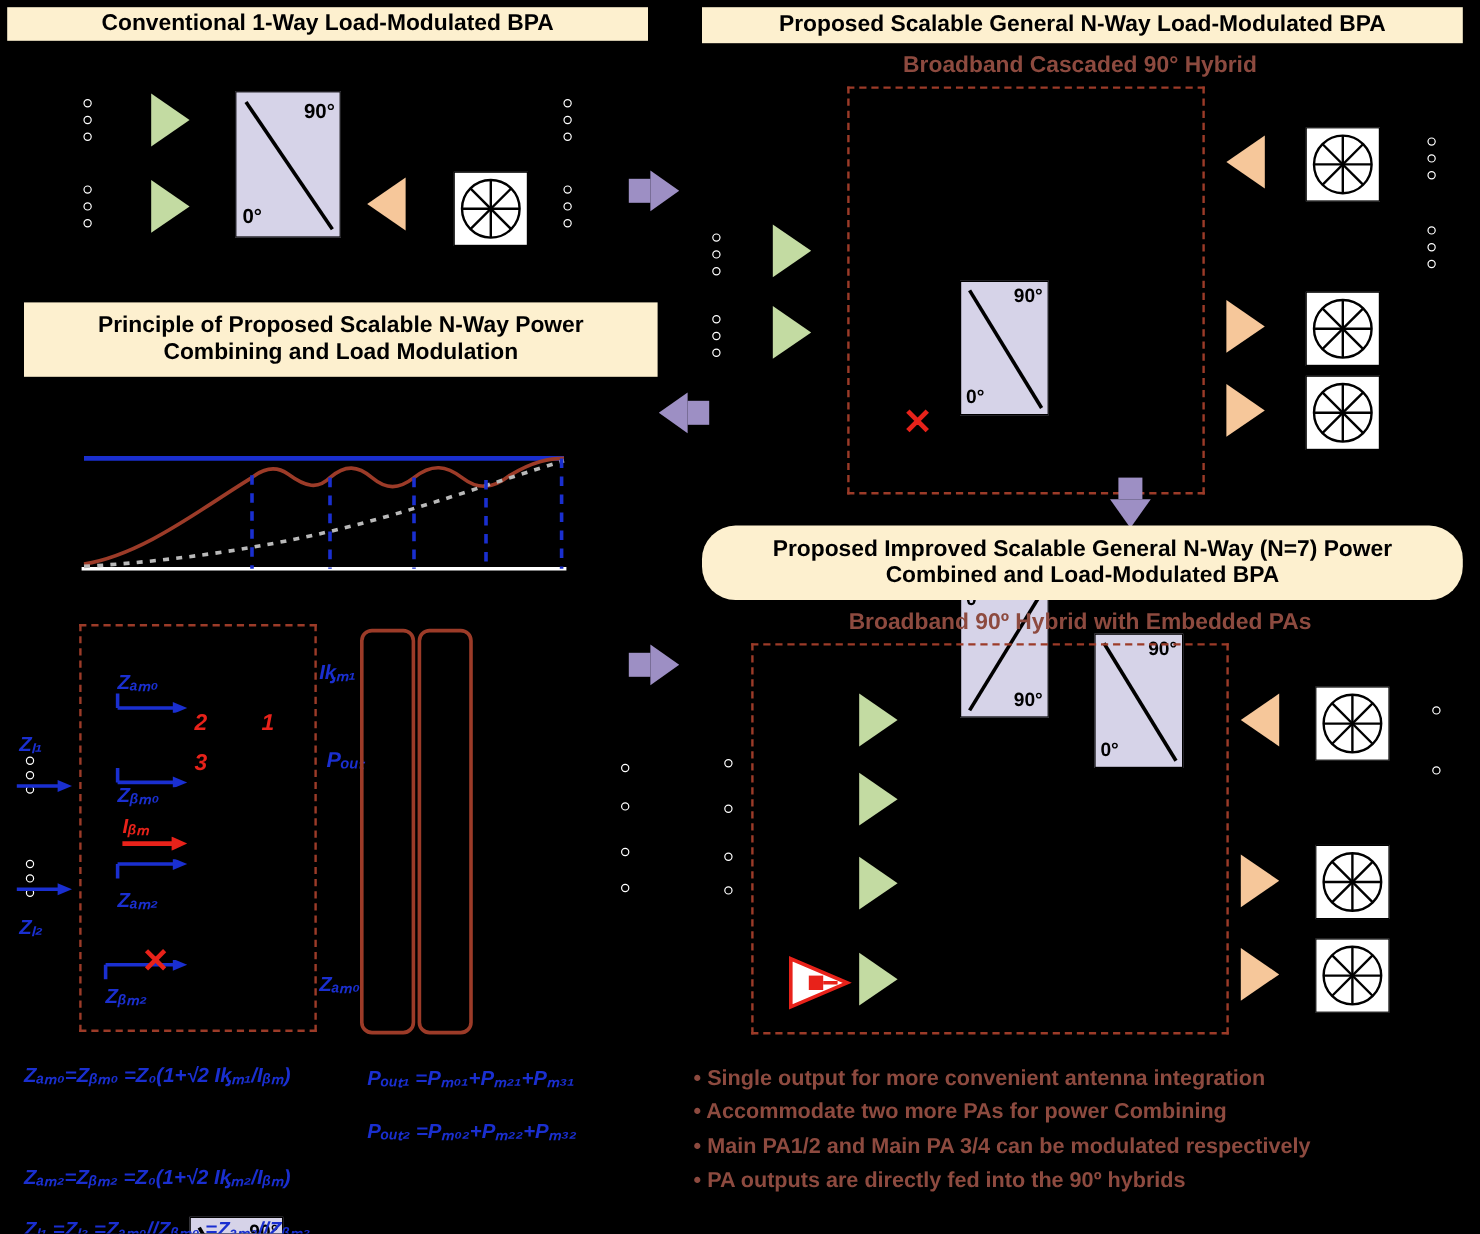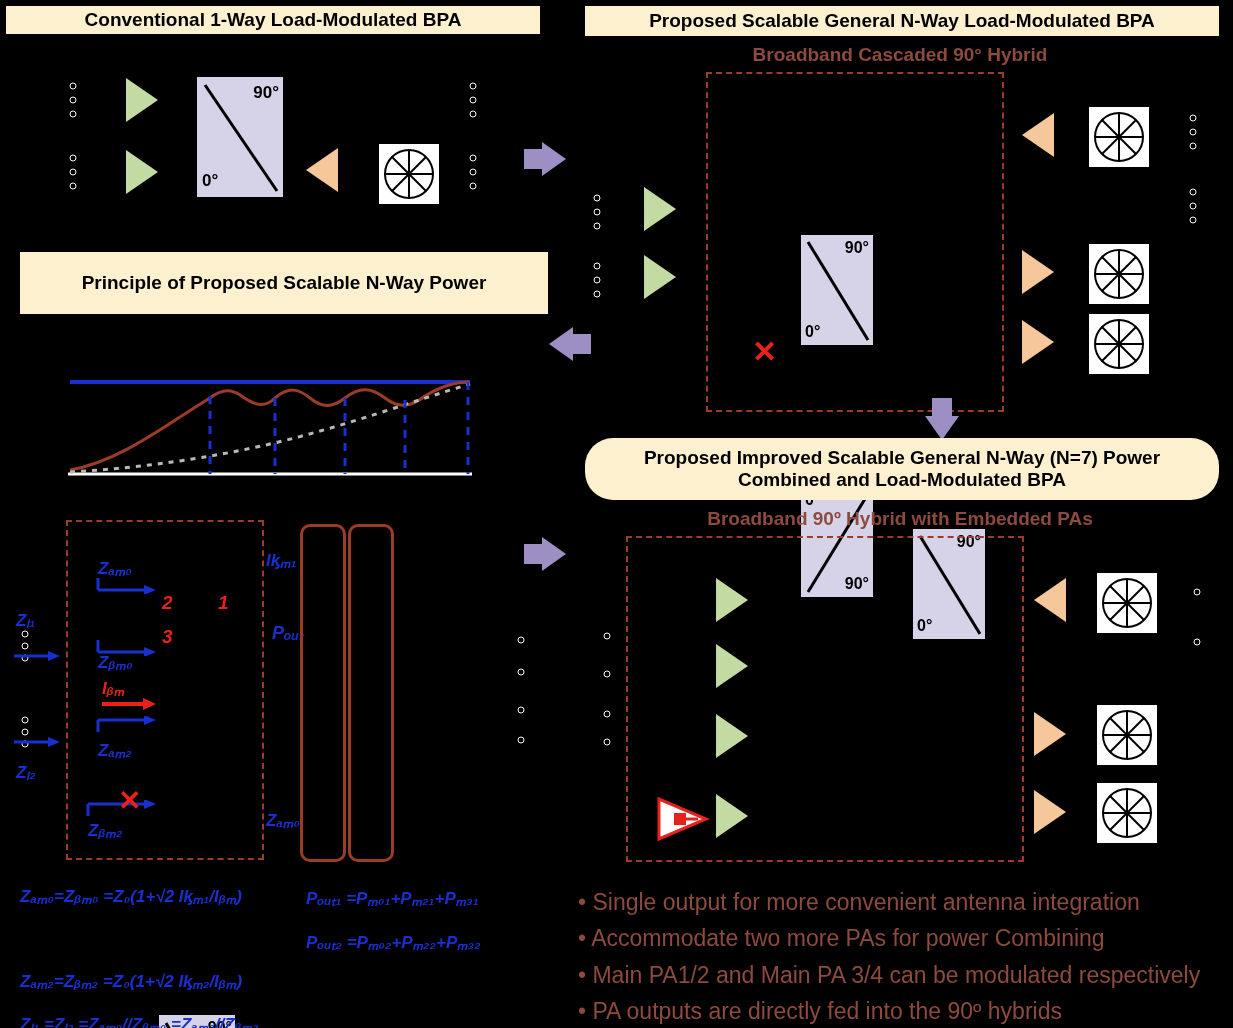--- a/index.html
+++ b/index.html
@@ -25,21 +25,21 @@
   .arrow-r{width:0;height:0;border-style:solid;border-width:17px 0 17px 24px;
            border-color:transparent transparent transparent #9d8fc4;}
   .arrow-l{width:0;height:0;border-style:solid;border-width:17px 24px 17px 0;
            border-color:transparent #9d8fc4 transparent transparent;}
   .arrow-d{width:0;height:0;border-style:solid;border-width:24px 17px 0 17px;
            border-color:#9d8fc4 transparent transparent transparent;}
   .arrow-bar{background:#9d8fc4;}
   
   .subhdr{color:#8d4a3f;font-weight:bold;}
   
-  .bullets{color:#8d4a3f;font-weight:normal;font-size:23px;line-height:1.58;}
+  .bullets{color:#8d4a3f;font-weight:bold;font-size:18px;line-height:1.58;}
   
   .eq{color:#1a2fd0;font-weight:bold;font-style:italic;}
   .redx{color:#e8221a;font-weight:bold;}
 </style>
 </head>
 <body>
 
 <div class="banner abs" style="left:6px;top:6px;width:534px;height:28px;font-size:19px;">Conventional 1-Way Load-Modulated BPA</div>
 
 <div class="abs" style="left:62px;top:80px;">
@@ -203,20 +203,21 @@
       <circle cx="11" cy="20" r="3" fill="none" stroke="#fff"></circle>
       <circle cx="11" cy="34" r="3" fill="none" stroke="#fff"></circle>
     </svg>
 </div>
 
 <div class="abs arrow-bar" style="left:932px;top:398px;width:20px;height:18px;"></div>
 <div class="abs arrow-d" style="left:925px;top:416px;"></div>
 
 <div class="banner abs" style="left:8px;top:252px;width:528px;height:62px;font-size:19px;flex-direction:column;margin-left:12px;">
   <div>Principle of Proposed Scalable N-Way Power</div>
+  <div>Combining and Load Modulation</div>
 </div>
 
 <div class="abs arrow-l" style="left:549px;top:327px;"></div>
 <div class="abs arrow-bar" style="left:573px;top:334px;width:18px;height:20px;"></div>
 
 <div class="abs" style="left:60px;top:362px;width:420px;height:120px;">
   <svg width="420" height="120" viewBox="0 0 420 120">
     <line x1="8" y1="112" x2="412" y2="112" stroke="#fff" stroke-width="3"></line>
     <line x1="10" y1="20" x2="410" y2="20" stroke="#1a2fd0" stroke-width="4"></line>
     <path d="M10,108 C60,100 110,60 150,36 C160,28 170,26 180,33 C195,44 205,46 215,36

